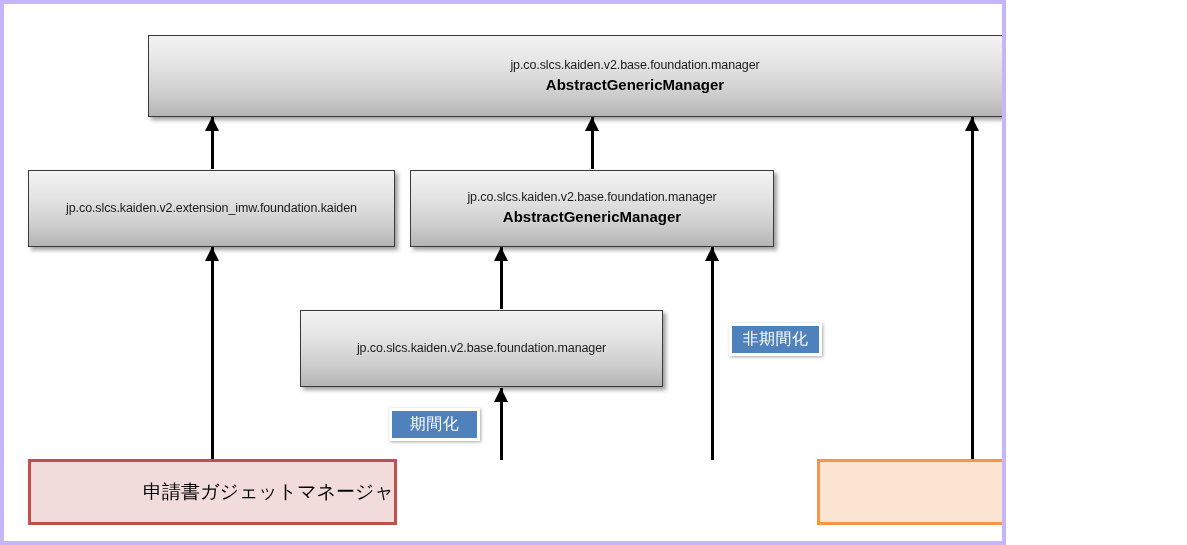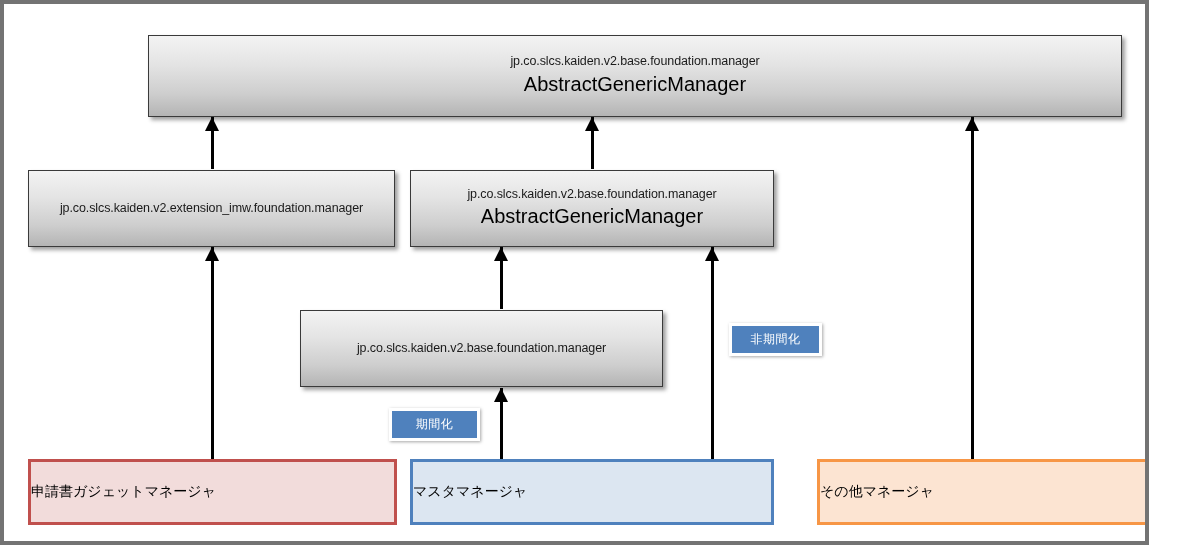--- a/index.html
+++ b/index.html
@@ -5,25 +5,25 @@
   html, body {
     margin: 0;
     padding: 0;
     background: #ffffff;
   }
   body {
     font-family: "Liberation Sans", "DejaVu Sans", sans-serif;
   }
   #canvas {
     position: relative;
-    width: 1149px;
+    width: 1006px;
     height: 545px;
     background: #ffffff;
     box-sizing: border-box;
-    border: 4px solid #737373;
+    border: 4px solid #c4b5fd;
     overflow: hidden;
   }
 
   
   .arrow {
     position: absolute;
     width: 0;
   }
   .arrow .shaft {
     position: absolute;
@@ -59,48 +59,48 @@
     color: #111111;
   }
   .classbox .pkg {
     font-size: 12.5px;
     line-height: 1.35;
     font-weight: normal;
     color: #1a1a1a;
     letter-spacing: -0.1px;
   }
   .classbox .cls {
-    font-size: 20px;
+    font-size: 15px;
     line-height: 1.45;
-    font-weight: normal;
+    font-weight: bold;
     color: #000000;
   }
 
   
   .colorbox {
     position: absolute;
     box-sizing: border-box;
     display: flex;
     align-items: center;
-    justify-content: flex-start;
+    justify-content: flex-end;
     text-align: center;
-    font-size: 14px;
+    font-size: 19px;
     color: #000000;
   }
   .colorbox.red    { border: 3px solid #c0504d; background: #f2dcdb; }
   .colorbox.blue   { border: 3px solid #4f81bd; background: #dce6f1; }
   .colorbox.orange { border: 3px solid #f79646; background: #fce4d2; }
 
   
   .badge {
     position: absolute;
     box-sizing: border-box;
     background: #4f81bd;
     color: #ffffff;
-    font-size: 12px;
+    font-size: 16px;
     display: flex;
     align-items: center;
     justify-content: center;
     border: 3px solid #ffffff;
     box-shadow: 1px 1px 3px rgba(0,0,0,0.35);
     letter-spacing: 0.5px;
   }
 </style>
 </head>
 <body>
@@ -141,21 +141,21 @@
     <div class="head"></div>
     <div class="shaft" style="height:213px;"></div>
   </div>
 
   <div class="classbox" style="left:144px; top:31px; width:974px; height:82px;">
     <div class="pkg">jp.co.slcs.kaiden.v2.base.foundation.manager</div>
     <div class="cls">AbstractGenericManager</div>
   </div>
 
   <div class="classbox" style="left:24px; top:166px; width:367px; height:77px;">
-    <div class="pkg">jp.co.slcs.kaiden.v2.extension_imw.foundation.manager</div>
+    <div class="pkg">jp.co.slcs.kaiden.v2.extension_imw.foundation.kaiden</div>
   </div>
 
   <div class="classbox" style="left:406px; top:166px; width:364px; height:77px;">
     <div class="pkg">jp.co.slcs.kaiden.v2.base.foundation.manager</div>
     <div class="cls">AbstractGenericManager</div>
   </div>
 
   <div class="classbox" style="left:296px; top:306px; width:363px; height:77px;">
     <div class="pkg">jp.co.slcs.kaiden.v2.base.foundation.manager</div>
   </div>
@@ -165,21 +165,18 @@
   </div>
 
   <div class="badge" style="left:725px; top:319px; width:93px; height:33px;">
     <span>非期間化</span>
   </div>
 
   <div class="colorbox red" style="left:24px; top:455px; width:369px; height:66px;">
     <span>申請書ガジェットマネージャ</span>
   </div>
 
-  <div class="colorbox blue" style="left:406px; top:455px; width:364px; height:66px;">
-    <span>マスタマネージャ</span>
-  </div>
 
   <div class="colorbox orange" style="left:813px; top:455px; width:360px; height:66px;">
     <span>その他マネージャ</span>
   </div>
 
 </div>
 
 </body></html>

